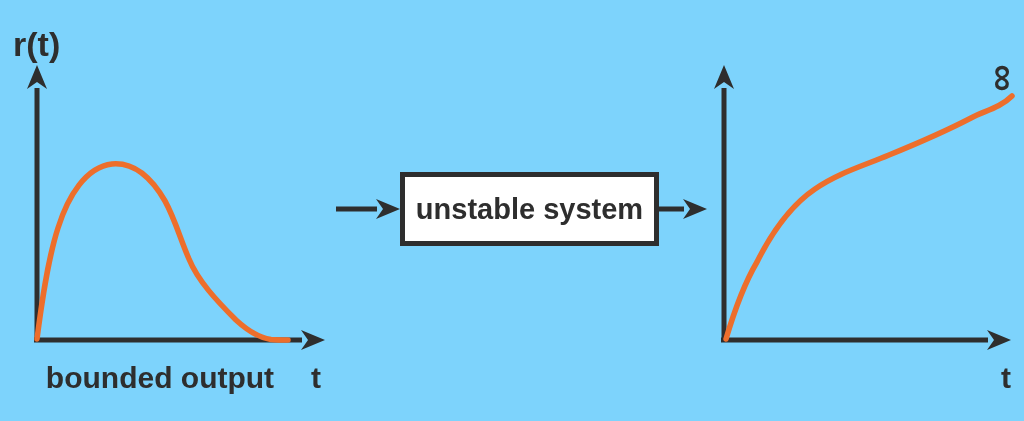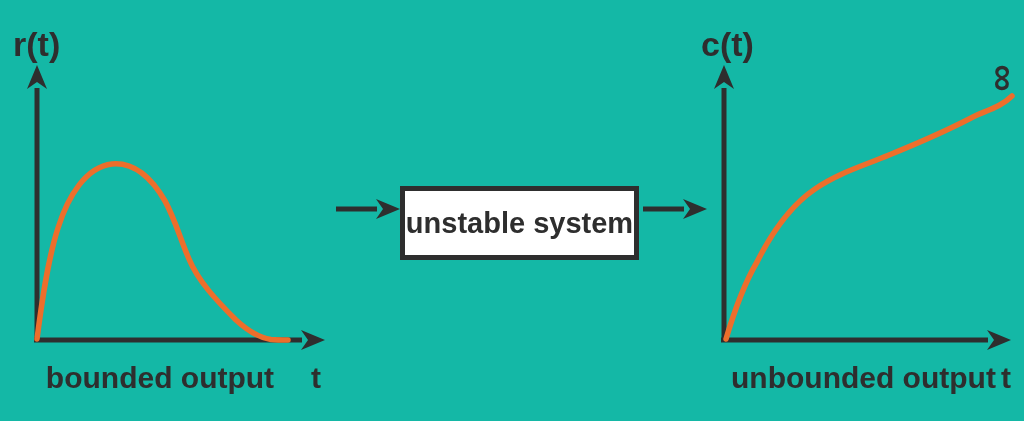--- a/index.html
+++ b/index.html
@@ -1,20 +1,20 @@
 <!DOCTYPE html>
 <html><head>
 <meta charset="utf-8">
 <style>
   html, body { margin: 0; padding: 0; background: #ffffff; }
   .canvas {
     position: relative;
     width: 1024px;
     height: 421px;
-    background: #14b8a6;
+    background: #7dd3fc;
     font-family: "Liberation Sans", sans-serif;
     color: #2e2e2e;
     overflow: hidden;
   }
   svg.layer { position: absolute; left: 0; top: 0; width: 1024px; height: 421px; }
   .lbl {
     position: absolute;
     font-weight: 700;
     color: #2e2e2e;
     line-height: 1;
@@ -30,28 +30,27 @@
   .lbl-unbounded { left: 731px; top: 363px; width: 260px; }
   .lbl-t-right { left: 992px; top: 363px; width: 28px; }
   .infinity {
     left: 985px; top: 58px; width: 38px; height: 40px;
     font-size: 38px; display: flex; align-items: center; justify-content: center;
     transform: rotate(90deg);
   }
   .block {
     position: absolute;
     left: 400px; top: 172px;
-    width: 239px; height: 74px;
+    width: 259px; height: 74px;
     box-sizing: border-box;
     border: 5px solid #2e2e2e;
     background: #ffffff;
     display: flex; align-items: center; justify-content: center;
     font-size: 29px; font-weight: 700; color: #2e2e2e;
     white-space: nowrap;
-    margin-top: 14px;
   }
 </style>
 </head>
 <body>
 
 <div class="canvas">
 
   <svg class="layer" viewBox="0 0 1024 421" xmlns="http://www.w3.org/2000/svg" aria-hidden="true">
     <defs>
       <marker id="arrowhead" markerUnits="userSpaceOnUse" markerWidth="26" markerHeight="22" refX="1" refY="11" orient="auto">
@@ -91,18 +90,16 @@
   </svg>
 
   <div class="lbl axis-fn lbl-rt">r(t)</div>
   <div class="lbl caption lbl-bounded">bounded output</div>
   <div class="lbl tlabel lbl-t-left">t</div>
 
   <div class="block">
     <span>unstable system</span>
   </div>
 
-  <div class="lbl axis-fn lbl-ct">c(t)</div>
   <div class="lbl infinity">∞</div>
-  <div class="lbl caption lbl-unbounded">unbounded output</div>
   <div class="lbl tlabel lbl-t-right">t</div>
 
 </div>
 
 </body></html>

